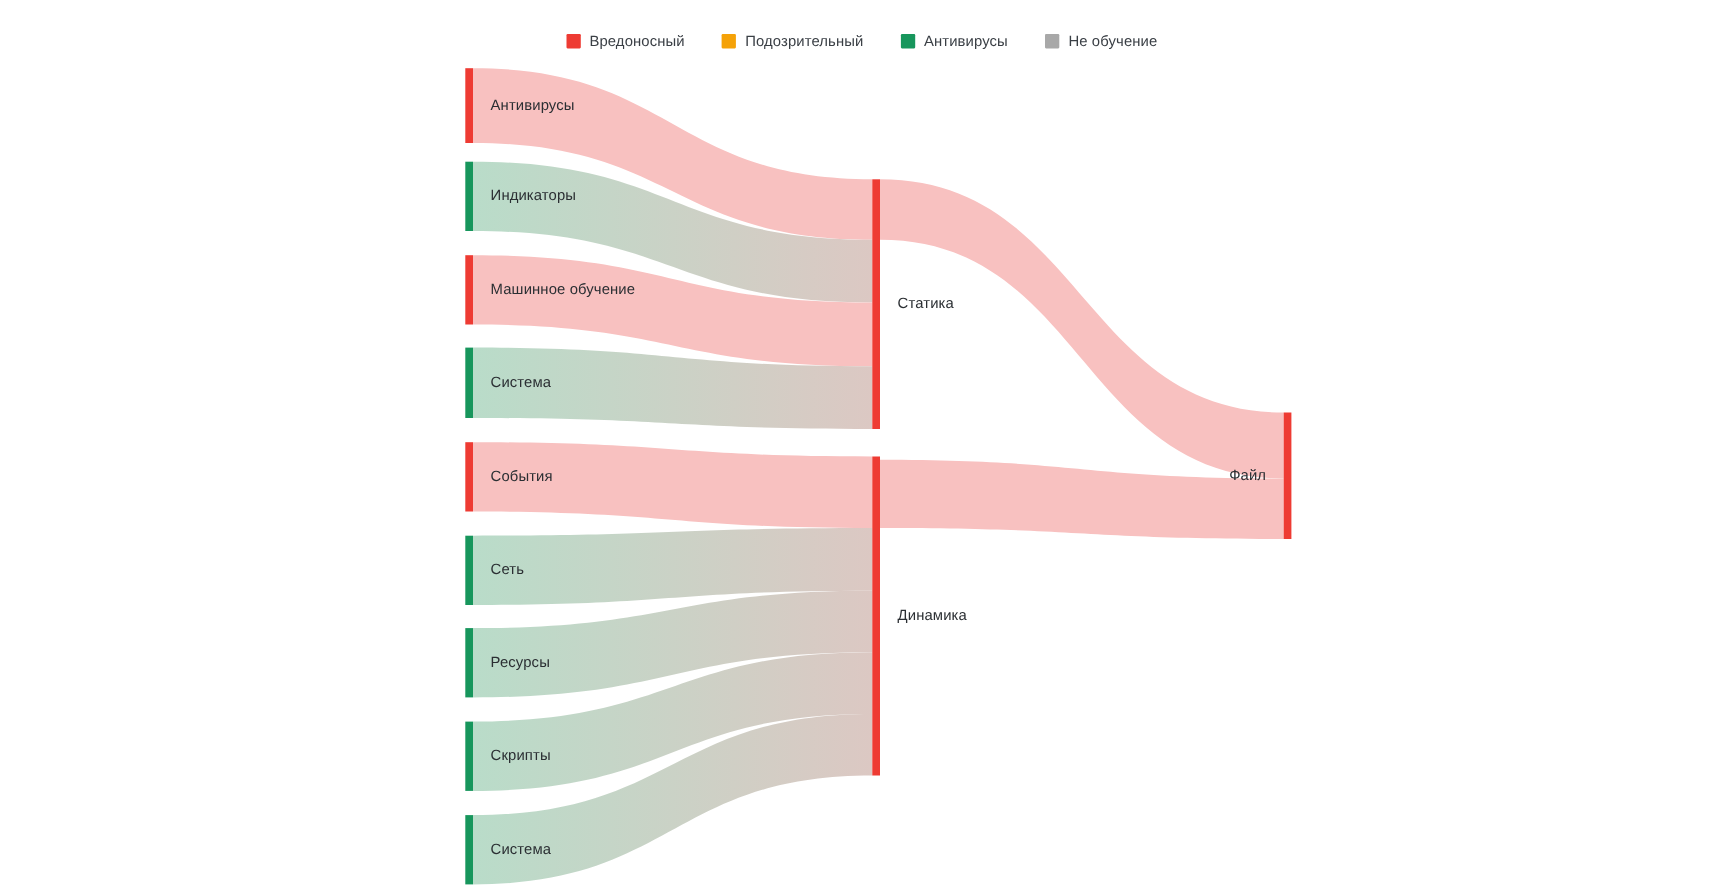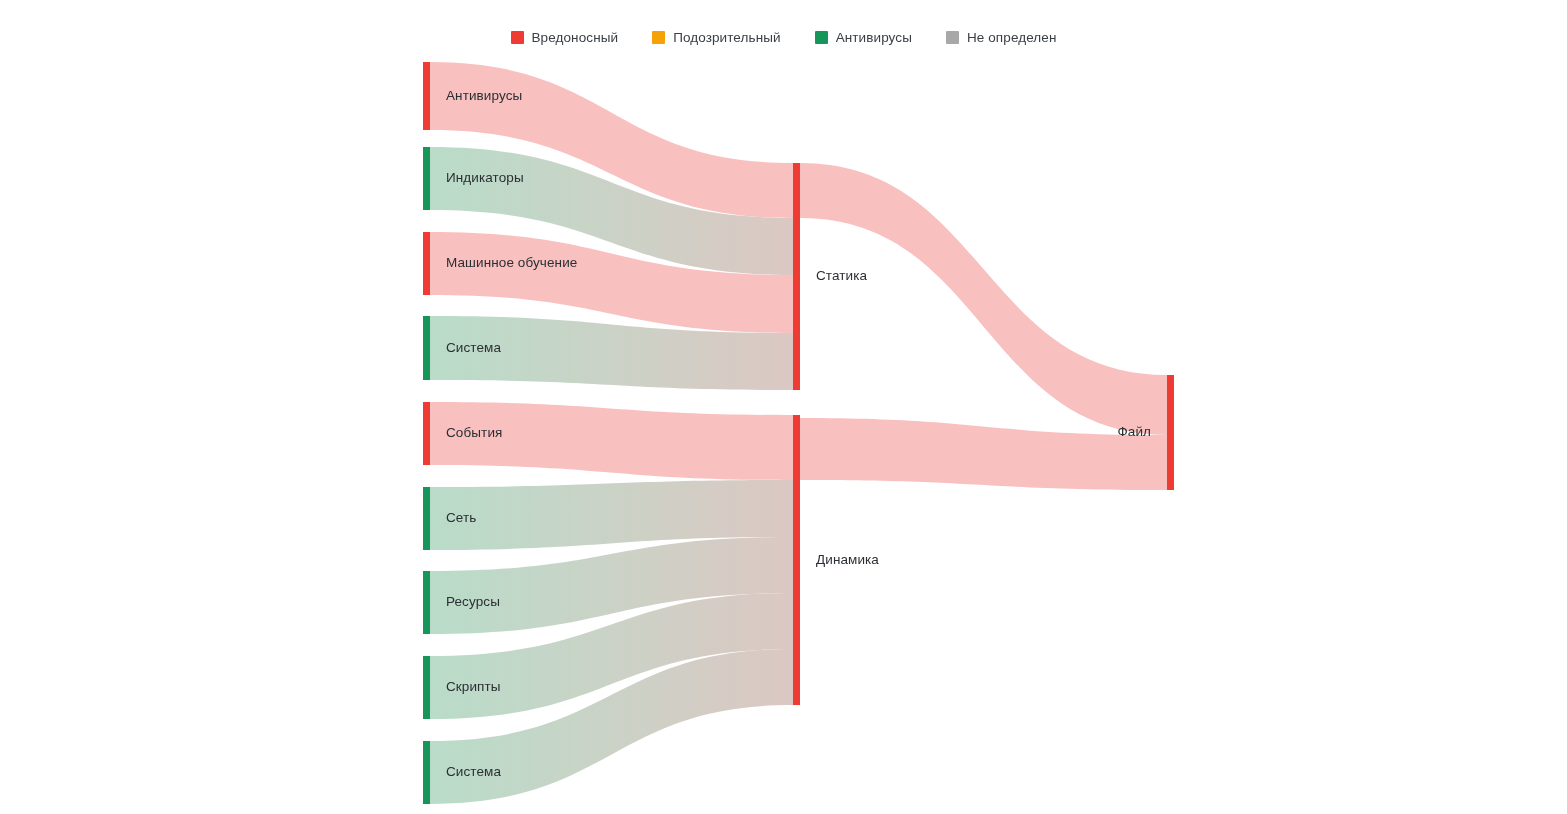--- a/index.html
+++ b/index.html
@@ -77,21 +77,21 @@
       <div class="legend-item">
         <span class="legend-swatch" style="background: rgb(245, 162, 8);"></span>
         <span class="legend-label">Подозрительный</span>
       </div>
       <div class="legend-item">
         <span class="legend-swatch" style="background: rgb(23, 150, 92);"></span>
         <span class="legend-label">Антивирусы</span>
       </div>
       <div class="legend-item">
         <span class="legend-swatch" style="background: rgb(168, 168, 168);"></span>
-        <span class="legend-label">Не определен</span>
+        <span class="legend-label">Не обучение</span>
       </div>
     </div>
 
   <svg class="sankey" id="sankey-svg" width="1567" height="814" viewBox="0 0 1567 814">
     <defs id="sankey-defs">
         <linearGradient id="grad-1" gradientUnits="userSpaceOnUse" x1="430" x2="793" y1="0" y2="0">
           <stop offset="0%" stop-color="#b9dcc9"></stop>
           <stop offset="100%" stop-color="#dcc8c3"></stop>
         </linearGradient>
         <linearGradient id="grad-3" gradientUnits="userSpaceOnUse" x1="430" x2="793" y1="0" y2="0">

